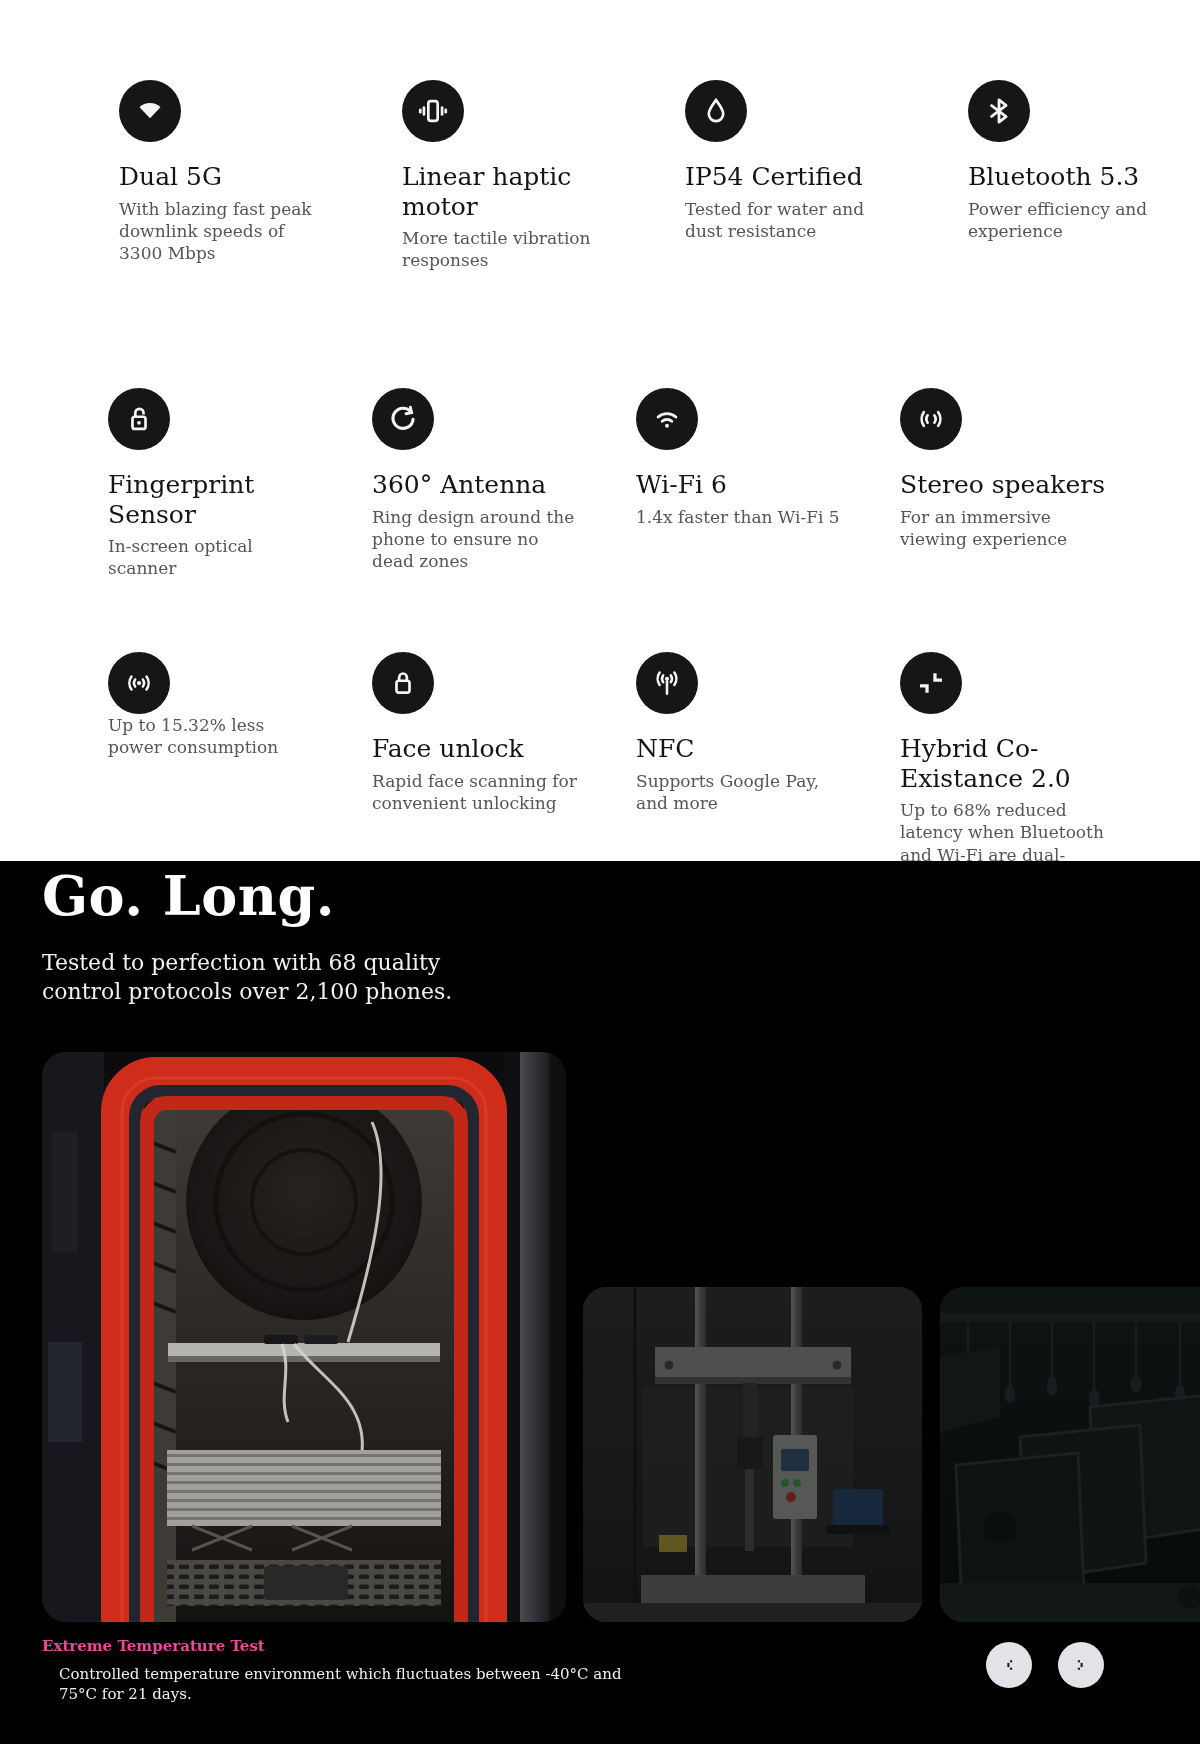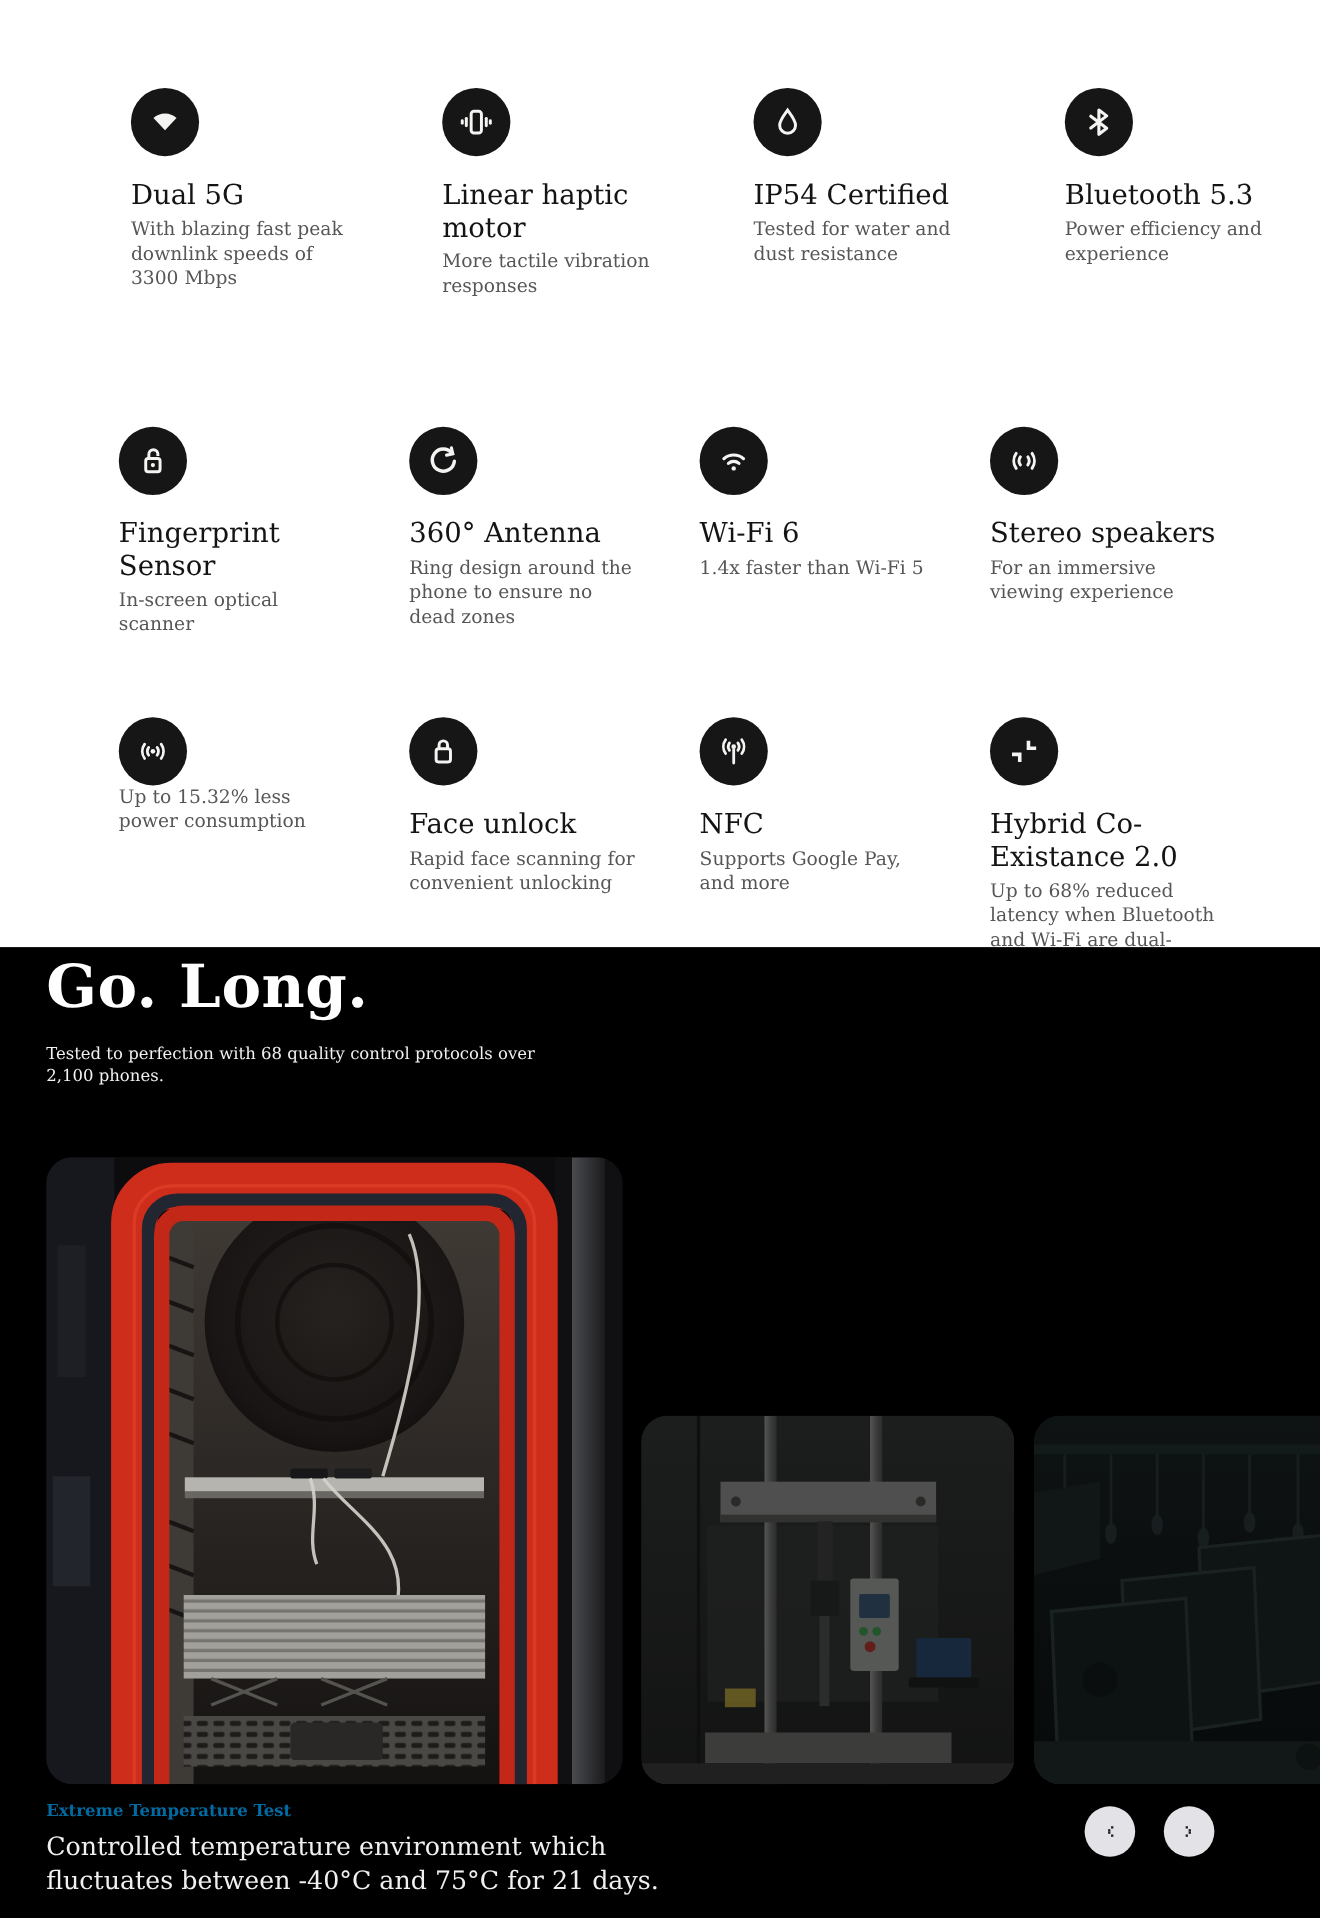--- a/index.html
+++ b/index.html
@@ -31,30 +31,30 @@
   .golong{
     position:absolute;left:0;top:861px;width:1200px;height:883px;
     background:#000;overflow:hidden;
   }
   .hero-title{
     margin:0;position:absolute;left:42px;top:6px;
     font-size:54px;font-weight:700;color:#fff;line-height:1.08;letter-spacing:0.5px;
   }
   .hero-sub{
     margin:0;position:absolute;left:42px;top:88px;
-    font-size:15px;color:#f2f2f2;line-height:1.3;max-width:474px;font-weight:400;
+    font-size:22px;color:#f2f2f2;line-height:1.3;max-width:474px;font-weight:400;
   }
   .slide{position:absolute;border-radius:24px;overflow:hidden;background:#111;}
   .slide svg{display:block;}
   .slide-main{left:42px;top:191px;width:524px;height:570px;}
   .slide-2{left:583px;top:426px;width:339px;height:335px;}
   .slide-3{left:940px;top:426px;width:320px;height:335px;}
   .caption{position:absolute;left:42px;top:776px;color:#fff;}
-  .caption-title{margin:0;font-size:15px;font-weight:700;color:#0369a1;}
-  .caption-body{margin:9px 0 0 0;font-size:23px;color:#f0f0f0;line-height:1.34;max-width:565px;font-weight:400;}
+  .caption-title{margin:0;font-size:15px;font-weight:700;color:#ec4899;}
+  .caption-body{margin:9px 0 0 17px;font-size:15px;color:#f0f0f0;line-height:1.34;max-width:565px;font-weight:400;}
   .nav-btn{
     position:absolute;top:781px;width:46px;height:46px;border-radius:50%;
     background:#e3e3e7;border:none;display:flex;align-items:center;justify-content:center;
     cursor:pointer;padding:0;
   }
   .nav-prev{left:986px;}
   .nav-next{left:1058px;}
   .nav-btn svg{width:18px;height:18px;}
 </style>
 </head>

